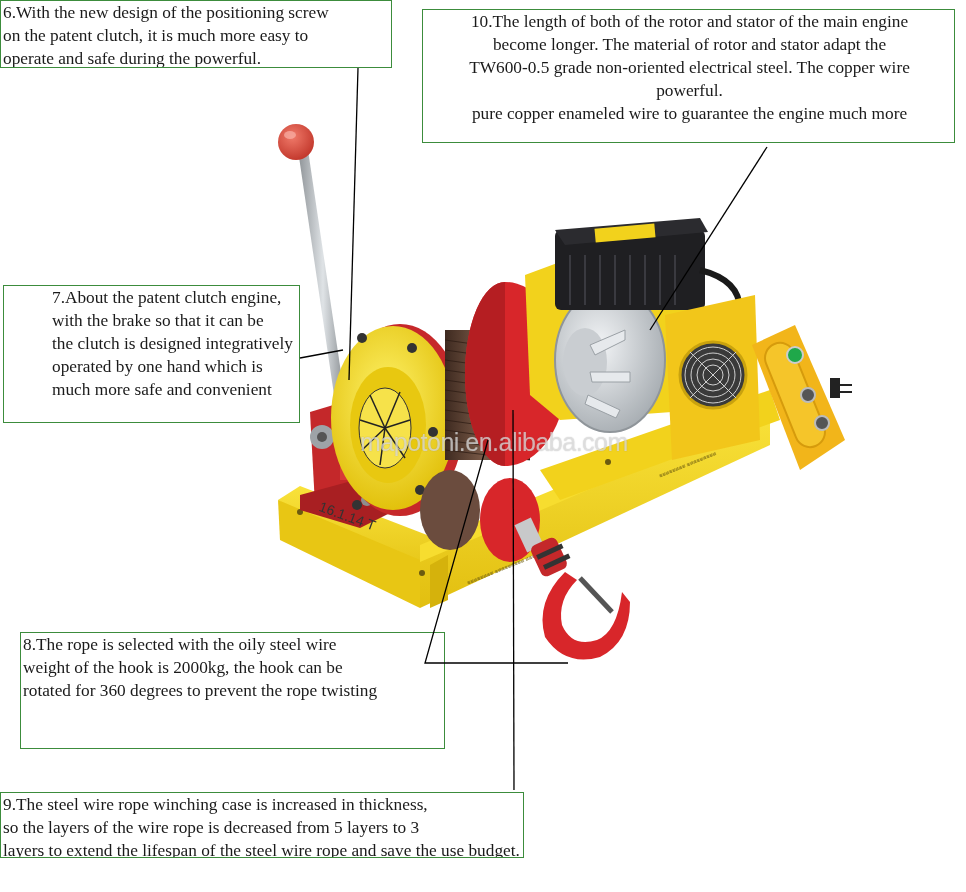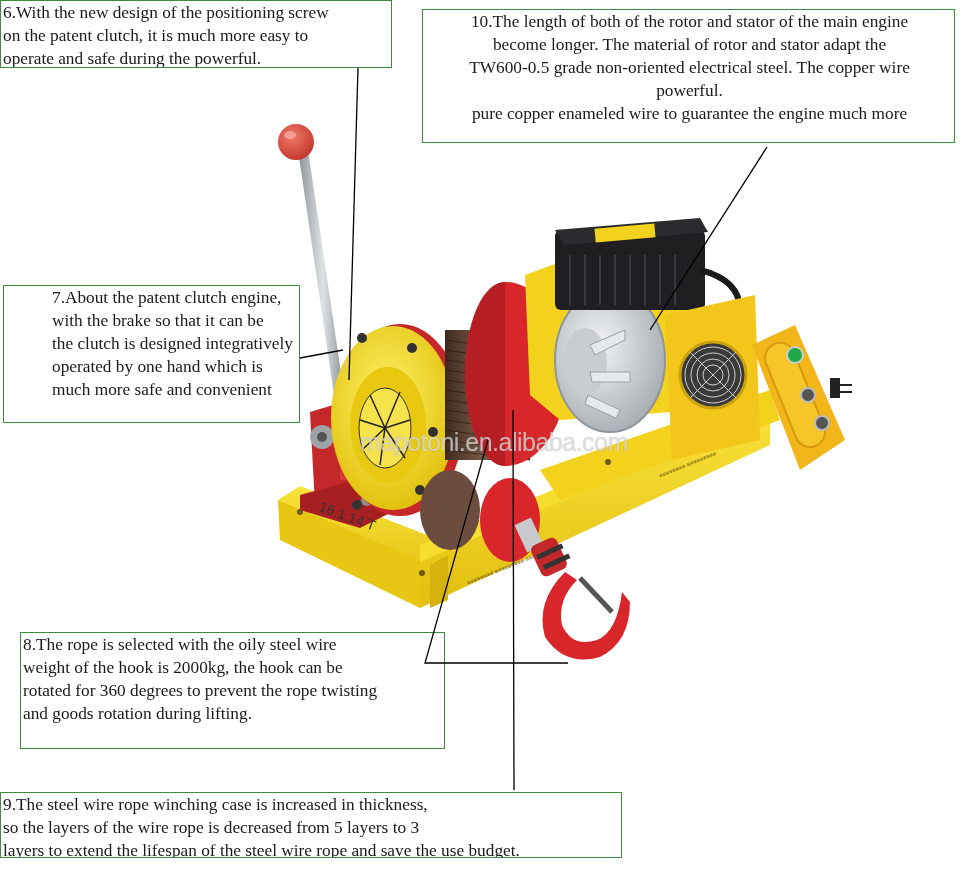--- a/index.html
+++ b/index.html
@@ -6,21 +6,21 @@
   body { width:966px; height:892px; position:relative; overflow:hidden;
          font-family:"Liberation Serif", "DejaVu Serif", serif; color:#1a1a1a; }
   .callout { position:absolute; border:1.5px solid #3c8c3c; background:#ffffff;
              font-size:17.3px; line-height:23px; box-sizing:border-box; padding:0 0 0 2px;
              white-space:nowrap; overflow:hidden; z-index:3; }
   .callout .ln { display:block; }
   #c6  { left:0px;   top:0px;   width:392px; height:68px; }
   #c10 { left:422px; top:9px;   width:533px; height:134px;text-align:center; }
   #c7  { left:3px;   top:285px; width:297px; height:138px;padding-left:48px; }
   #c8  { left:0px;   top:632px; width:425px; height:117px;margin-left:20px; }
-  #c9  { left:0px;   top:792px; width:622px; height:66px; }
+  #c9  { left:0px;   top:792px; width:524px; height:66px; }
   #art { position:absolute; left:0; top:0; width:966px; height:892px; z-index:1; }
   #leaders { position:absolute; left:0; top:0; width:966px; height:892px; z-index:4; pointer-events:none; }
   .watermark { position:absolute; left:360px; top:428px; font-family:"Liberation Sans", sans-serif;
                font-size:25px; color:rgba(255,255,255,0.55); letter-spacing:-0.5px; z-index:2;
                text-shadow:0 0 1px rgba(120,120,120,0.6); }
   .frame-mark { position:absolute; left:318px; top:508px; font-family:"Liberation Sans", sans-serif;
                 font-size:14px; color:#333; transform:rotate(20deg); z-index:2; }
 </style>
 </head>
 <body>
@@ -222,20 +222,19 @@
   <span class="ln">with the brake so that it can be</span>
   <span class="ln"> the clutch is designed integratively</span>
   <span class="ln"> operated by one hand which is</span>
   <span class="ln"> much more safe and convenient</span>
 </div>
 
 <div class="callout" id="c8">
   <span class="ln">8.The rope is selected with the oily steel wire</span>
   <span class="ln"> weight of the hook is 2000kg, the hook can be</span>
   <span class="ln">rotated for 360 degrees to prevent the rope twisting</span>
-  <span class="ln"> and goods rotation during lifting.</span>
 </div>
 
 <div class="callout" id="c9">
   <span class="ln">9.The steel wire rope winching case is increased in thickness,</span>
   <span class="ln"> so the layers of the wire rope is decreased from 5 layers to 3</span>
   <span class="ln"> layers to extend the lifespan of the steel wire rope and save the use budget.</span>
 </div>
 
 </body></html>

